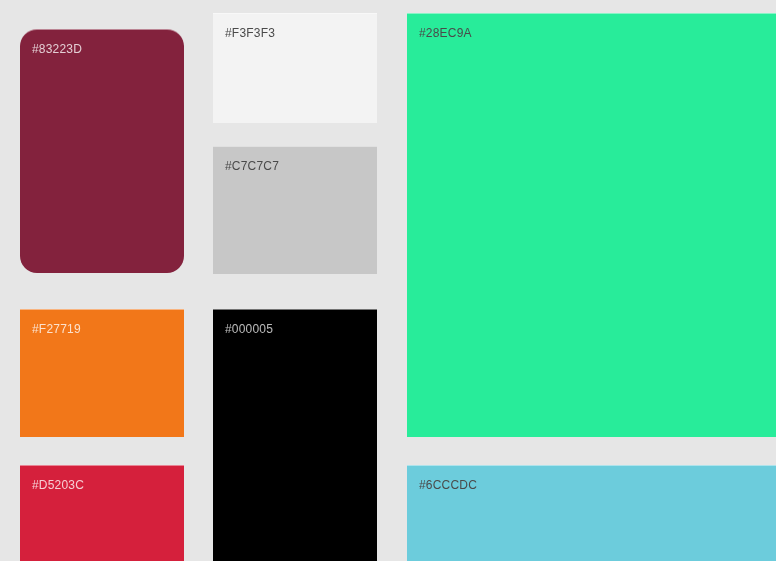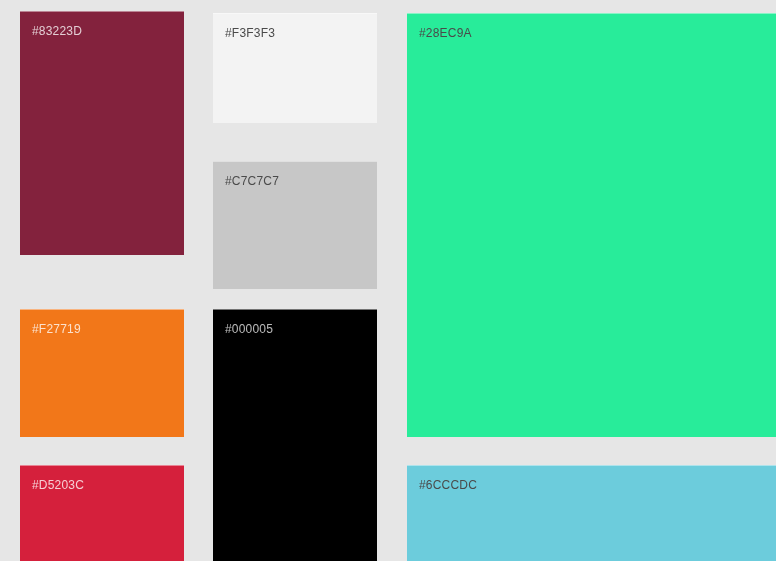--- a/index.html
+++ b/index.html
@@ -41,27 +41,27 @@
     letter-spacing: 0.2px;
     white-space: nowrap;
     user-select: none;
   }
 
   .label-light { color: rgba(255, 255, 255, 0.78); }
   .label-dark  { color: #4a4a4a; }
   .label-onblack { color: rgba(255, 255, 255, 0.72); }
 
   
-  #swatch-83223d { left: 20px;  top: 11px;  width: 164px; height: 244px; }
+  #swatch-83223d { left: 20px;  top: 29px;  width: 164px; height: 244px; border-radius: 17px; }
   #swatch-f27719 { left: 20px;  top: 309px; width: 164px; height: 128px; }
   #swatch-d5203c { left: 20px;  top: 465px; width: 164px; height: 110px; }
 
   
   #swatch-f3f3f3 { left: 213px; top: 13px;  width: 164px; height: 110px; }
-  #swatch-c7c7c7 { left: 213px; top: 161px; width: 164px; height: 128px; padding-left: 37px; }
+  #swatch-c7c7c7 { left: 213px; top: 146px; width: 164px; height: 128px; padding-left: 37px; }
   #swatch-000000 { left: 213px; top: 309px; width: 164px; height: 266px; }
 
   
   #swatch-28ec9a { left: 407px; top: 13px;  width: 380px; height: 424px; }
   #swatch-6cccdc { left: 407px; top: 465px; width: 380px; height: 110px; }
 </style>
 </head>
 <body style="background-color: rgb(230, 230, 230);">
 
 <div id="palette-board" style="background-color: rgb(230, 230, 230);">

